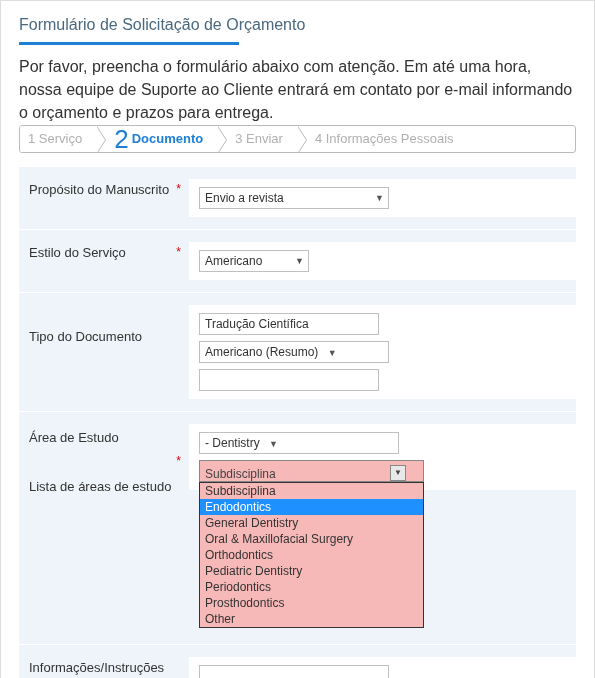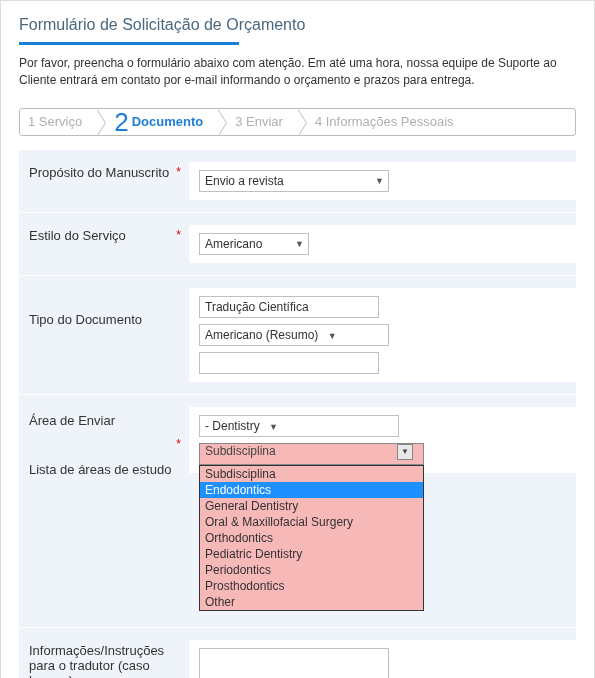--- a/index.html
+++ b/index.html
@@ -1,20 +1,20 @@
 <!DOCTYPE html>
 <html><head>
 <meta charset="utf-8">
 <style>
 * { box-sizing: border-box; margin: 0; padding: 0; }
 body { font-family: Arial, sans-serif; background: #fff; width: 595px; }
 .container { padding: 15px 18px; border: 1px solid #ddd; }
 .title { font-size: 16px; color: #4a6880; font-weight: normal; margin-bottom: 8px; }
 .title-underline { width: 220px; height: 3px; background: #1e7fd6; margin-bottom: 10px; }
-.intro { font-size: 12px; color: #333; line-height: 1.45; margin-bottom: 18px; }
+.intro { font-size: 16px; color: #333; line-height: 1.45; }
 
 .steps { display: flex; border: 1px solid #bbb; border-radius: 3px; overflow: hidden; margin-bottom: 14px; font-size: 13px; height: 28px; }
 .step { position: relative; display: flex; align-items: center; padding: 0 14px 0 18px; color: #b0b0b0; background: #fff; }
 .step:first-child { padding-left: 8px; }
 .step::after {
   content: ""; position: absolute; right: -9px; top: 0; width: 0; height: 0;
   border-top: 14px solid transparent; border-bottom: 14px solid transparent;
   border-left: 9px solid #fff; z-index: 2;
 }
 .step::before {
@@ -39,22 +39,22 @@
 }
 .select { position: relative; display: inline-flex; align-items: center; justify-content: space-between; padding-right: 4px; }
 .select-arrow { font-size: 9px; color: #555; margin-left: 6px; }
 .input { width: 180px; display: inline-block; }
 
 .stack > * { display: block; margin-bottom: 6px; }
 .stack > *:last-child { margin-bottom: 0; }
 
 .dropdown-open {
   position: relative; border: 1px solid #888; width: 225px; background: #f7b8b8;
-  display: flex; align-items: flex-start; justify-content: space-between;
-  height: 22px; font-size: 12px; padding: 0 10px 0 5px; color: #444;
+  display: flex; align-items: flex-end; justify-content: space-between;
+  height: 22px; font-size: 12px; padding: 0 17px 0 5px; color: #444;
 }
 .dd-btn { width: 16px; height: 16px; border: 1px solid #888; background: #e8e8e8; display: flex; align-items: center; justify-content: center; font-size: 8px; }
 .dropdown-list {
   position: absolute; top: 21px; left: -1px; width: 225px; border: 1px solid #333;
   background: #f7b8b8; z-index: 10; font-size: 12px;
 }
 .dd-item { padding: 1px 5px; color: #333; cursor: pointer; }
 .dd-item.hl { background: #1e90ff; color: #fff; }
 
 .textarea { border: 1px solid #c0c0c0; width: 190px; height: 52px; resize: both; background: #fff; }
@@ -120,21 +120,21 @@
         <div class="select" style="width:190px">
           <span>Americano (Resumo)</span>
           <span class="select-arrow">▼</span>
         </div>
         <input class="input" style="width: 180px;" value="">
       </div>
     </div>
 
     <div class="form-row" style="position:relative; padding-bottom:150px;">
       <div class="form-label" style="padding-top:6px">
-        <span>Área de Enviar</span>
+        <span>Área de Estudo</span>
         <span class="req" style="top:30px">*</span>
         <div style="margin-top:34px">Lista de áreas de estudo</div>
       </div>
       <div class="form-field stack" style="position:relative; overflow:visible;">
         <div class="select" style="width:200px">
           <span>- Dentistry</span>
           <span class="select-arrow">▼</span>
         </div>
         <div class="dropdown-open">
           <span>Subdisciplina</span>

